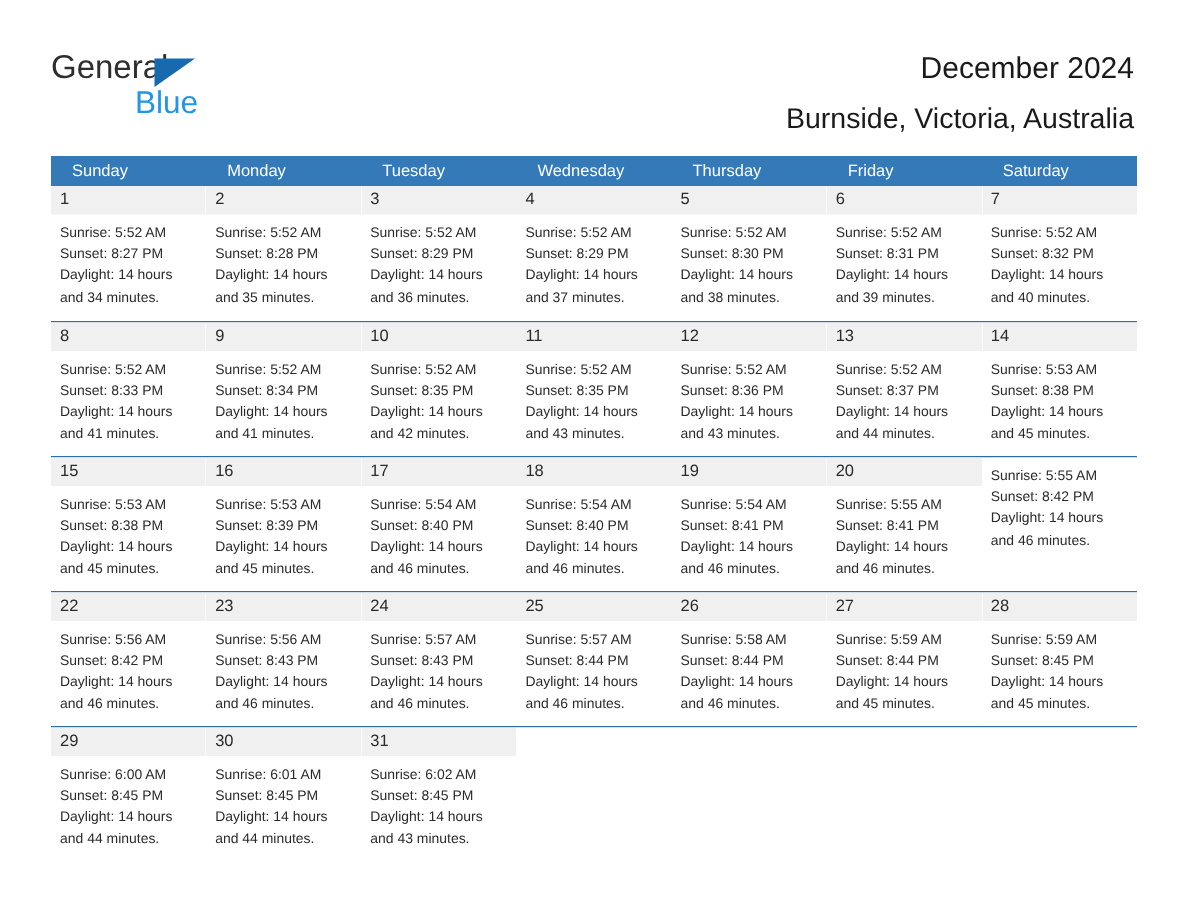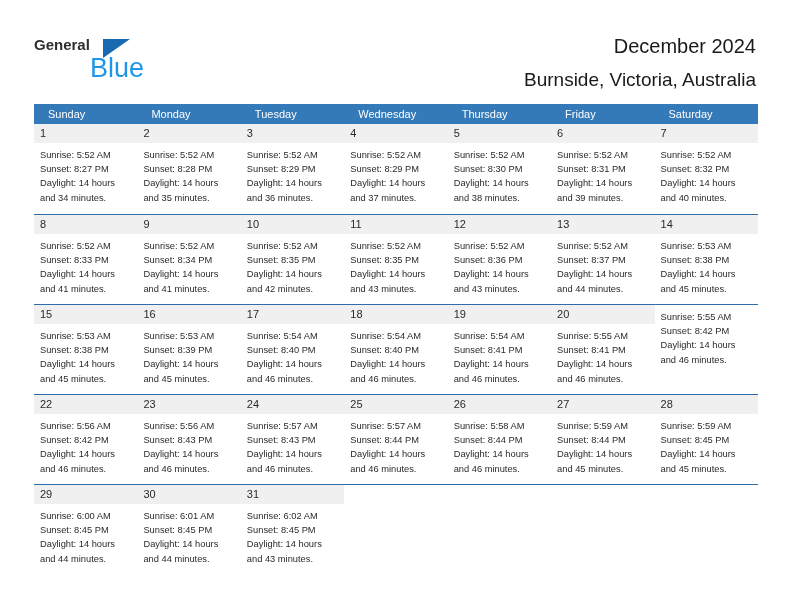--- a/index.html
+++ b/index.html
@@ -27,39 +27,38 @@
   .logo {
     position: absolute;
     left: 34px;
     top: 32px;
     width: 200px;
     height: 52px;
   }
   .logo-general {
     position: absolute;
     left: 0; top: 0;
-    font-size: 15px;
+    font-size: 22px;
     color: #2e2e2e;
     letter-spacing: 0px;
     line-height: 25px;
-    font-weight: bold;
   }
   .logo-triangle {
     position: absolute;
     left: 69px;
     top: 7px;
     width: 0; height: 0;
     border-left: 27px solid #1769b0;
     border-bottom: 19px solid transparent;
   }
   .logo-blue {
     position: absolute;
     left: 56px;
     top: 24px;
-    font-size: 27px;
+    font-size: 21px;
     color: #2196e8;
     line-height: 25px;
   }
   .title-block {
     position: absolute;
     right: 36px;
     top: 28px;
     text-align: right;
   }
   .cal-title {

